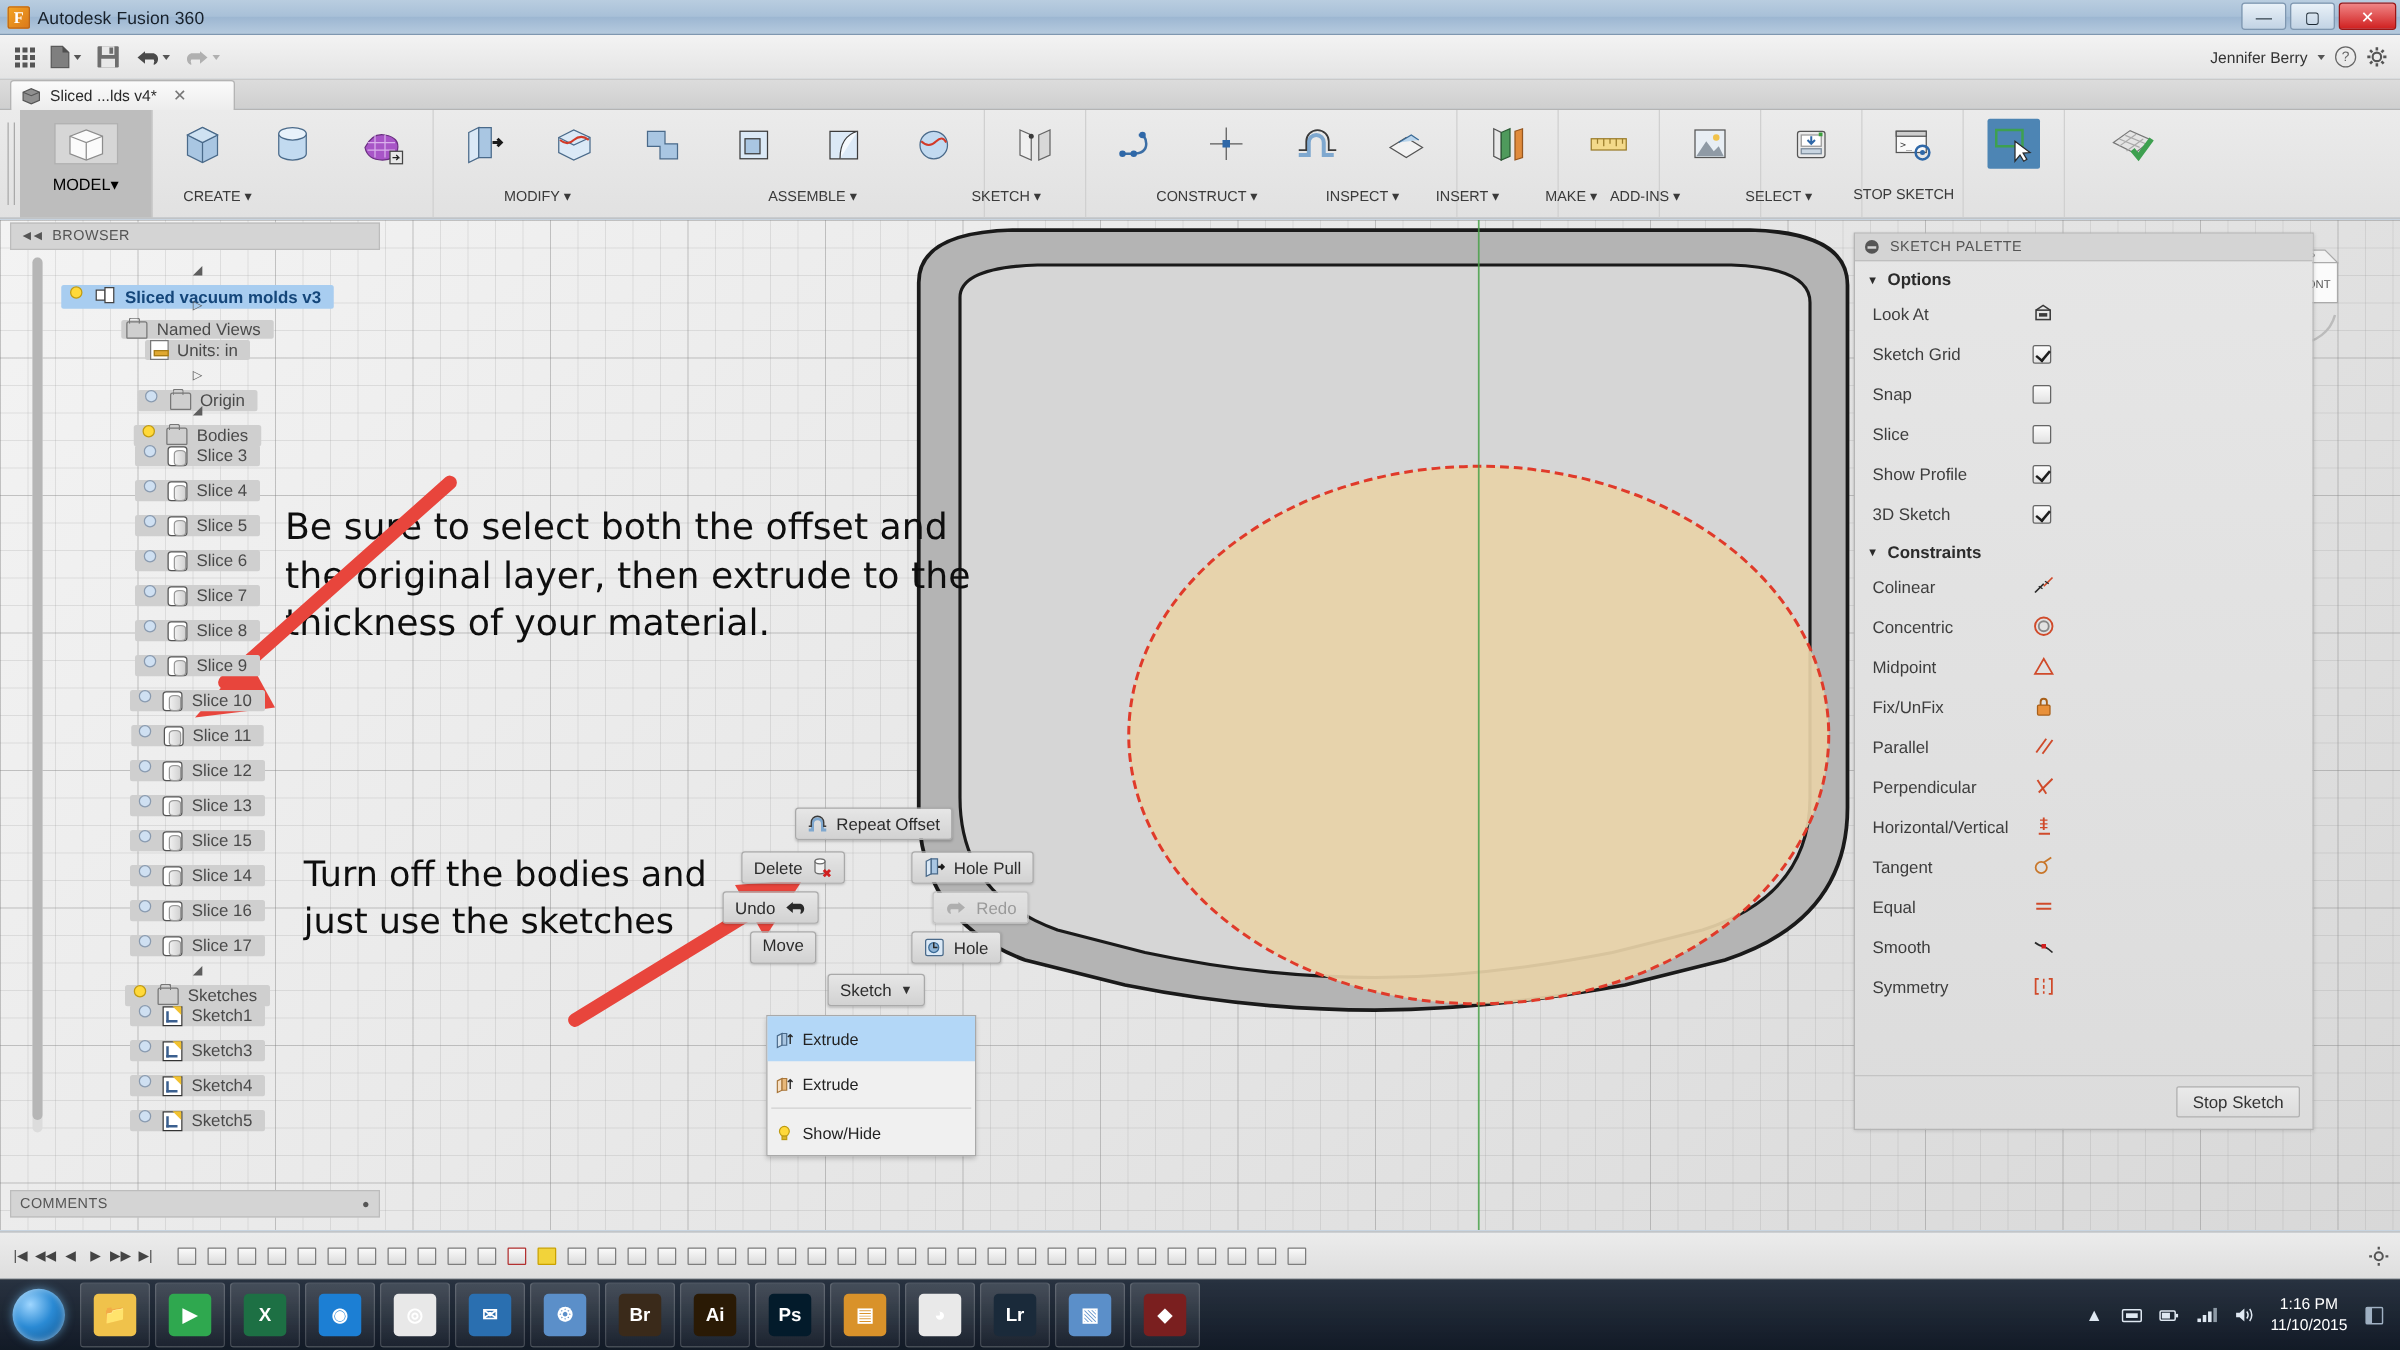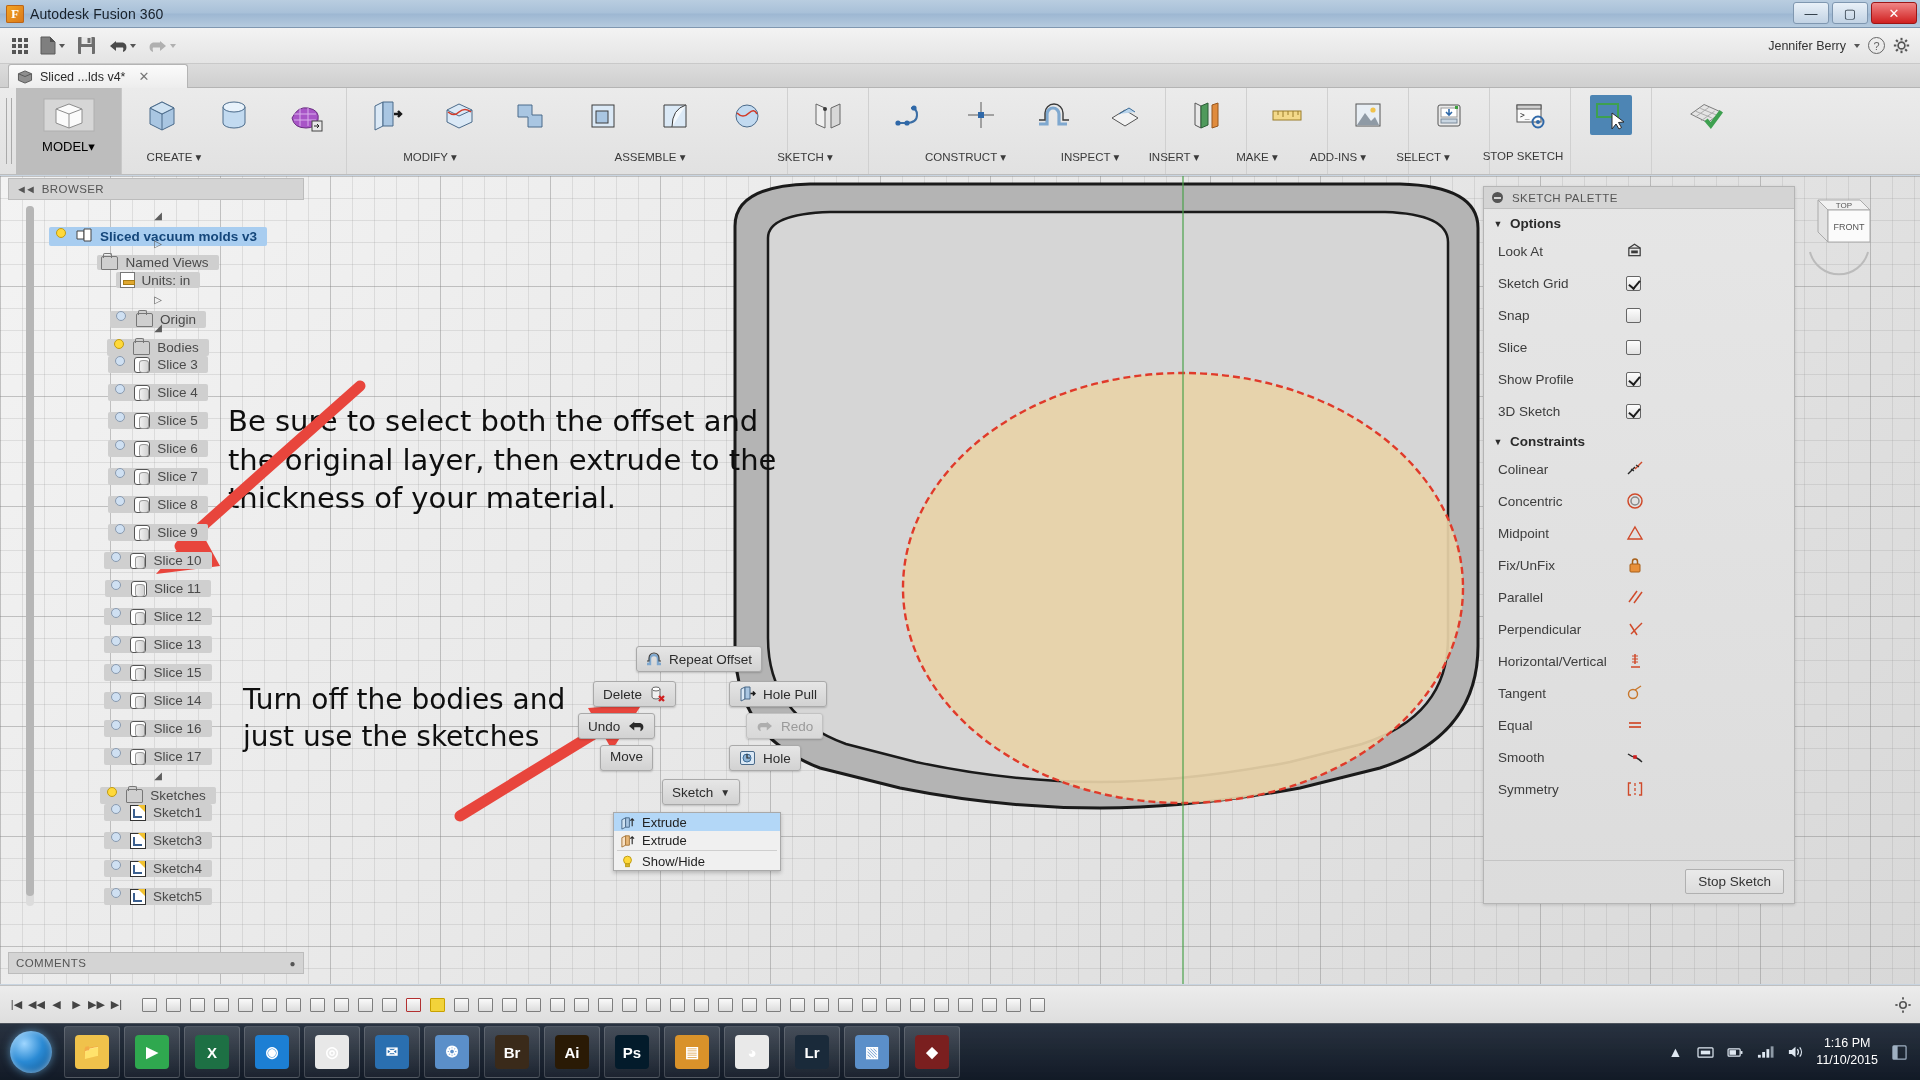--- a/index.html
+++ b/index.html
@@ -188,31 +188,31 @@
   #mm-undo{ left:578px; top:537px; }
   #mm-redo{ left:746px; top:537px; }
   #mm-move{ left:600px; top:569px;flex-direction:column; }
   #mm-hole{ left:729px; top:569px; }
   #mm-sketch{ left:662px; top:603px; }
   #mm-dropdown{
     position:absolute; left:613px; top:636px; width:168px;
     background:#f0f0f0; border:1px solid #a9a9a9; box-shadow:0 2px 4px rgba(0,0,0,.22);
   }
   #mm-dropdown .mi{
-    height:18px; display:flex;align-items:center;gap:7px;padding:0 6px;font-size:13px;color:#222;
+    height:36px; display:flex;align-items:center;gap:7px;padding:0 6px;font-size:13px;color:#222;
   }
   #mm-dropdown .mi.sel{ background:#b3d7f7; }
   #mm-dropdown .sep{ height:1px;background:#cfcfcf;margin:1px 3px;}
 
   
   .arrow-svg{ position:absolute; pointer-events:none; }
 
   
   #palette{
-    position:absolute; left:1483px; top:186px; width:312px; height:718px;
+    position:absolute; left:1483px; top:186px; width:368px; height:718px;
     background:linear-gradient(to bottom,#e6e6e6,#dcdcdc);
     border:1px solid #b5b5b5;
     box-shadow:0 1px 3px rgba(0,0,0,.15);
   }
   #palette-hdr{
     height:22px; background:#d4d4d4; border-bottom:1px solid #bfbfbf;
     display:flex;align-items:center;gap:9px;padding:0 8px; font-size:11.5px;color:#555;letter-spacing:.4px;
   }
   .minus-circ{ width:11px;height:11px;border-radius:50%;background:#555;position:relative;}
   .minus-circ:after{content:"";position:absolute;left:2px;top:5px;width:7px;height:1.5px;background:#d4d4d4;}
@@ -615,21 +615,21 @@
   </div>
   <div style="position:absolute;left:1040px;width:100px;text-align:center;font-size:11.5px;color:#3a3a3a">
     <span>INSPECT</span> <span>▾</span>
   </div>
   <div style="position:absolute;left:1128px;width:92px;text-align:center;font-size:11.5px;color:#3a3a3a">
     <span>INSERT</span> <span>▾</span>
   </div>
   <div style="position:absolute;left:1212px;width:90px;text-align:center;font-size:11.5px;color:#3a3a3a">
     <span>MAKE</span> <span>▾</span>
   </div>
-  <div style="position:absolute;left:1288px;width:100px;text-align:center;font-size:11.5px;color:#3a3a3a">
+  <div style="position:absolute;left:1288px;width:100px;text-align:left;font-size:11.5px;color:#3a3a3a">
     <span>ADD-INS</span> <span>▾</span>
   </div>
   <div style="position:absolute;left:1375px;width:96px;text-align:center;font-size:11.5px;color:#3a3a3a">
     <span>SELECT</span> <span>▾</span>
   </div>
   <div style="position:absolute;left:1458px;width:130px;text-align:center;font-size:11.5px;color:#3a3a3a">
     <span>STOP SKETCH</span>
   </div>
 </div>
 

